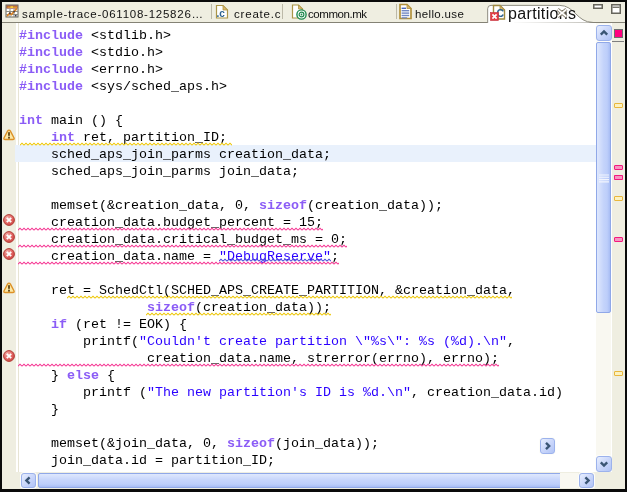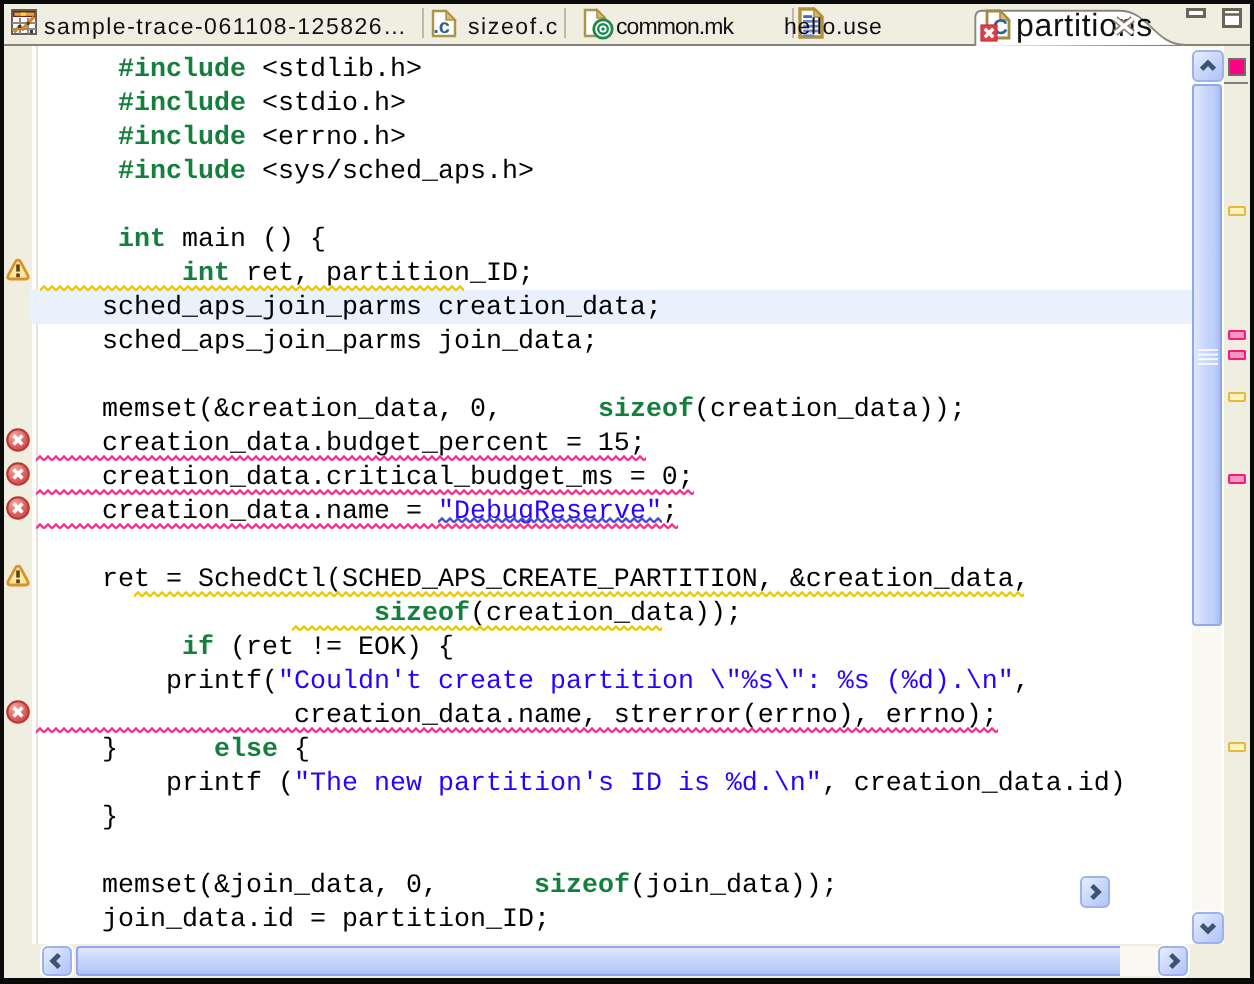--- a/index.html
+++ b/index.html
@@ -10,21 +10,21 @@
   .tabsep{position:absolute;top:2px;height:15px;width:1px;background:#bcb9a8;}
   .tablabel{position:absolute;top:1px;height:20px;line-height:22px;font-size:11.5px;color:#111;letter-spacing:0.35px;white-space:pre;}
   .ticon{position:absolute;top:2px;}
   #activetab{position:absolute;left:483px;top:1px;width:112px;height:20px;}
   
   #editor{position:absolute;left:0;top:21px;width:594px;height:449px;background:#fff;}
   #ruler{position:absolute;left:0;top:0;width:13.5px;height:449px;background:#efeee1;}
   #fold{position:absolute;left:16px;top:0;width:1px;height:449px;background:#e7e4d4;}
   #hl{position:absolute;left:13px;top:122px;width:581px;height:17px;background:#e9f1fc;}
   pre.code{position:absolute;left:17px;top:4px;margin:0;font-family:"Liberation Mono",monospace;font-size:13.333px;line-height:17px;color:#000;}
-  .k{color:#15803d;font-weight:bold;margin-left:40px;}
+  .k{color:#8b5cf6;font-weight:bold;}
   .s{color:#2a00ff;}
   .sq{position:absolute;height:4px;}
   .ric{position:absolute;left:1px;}
   .mk{position:absolute;left:611.5px;width:7px;height:3px;border:1.5px solid #e9b73c;background:#fcf2c0;border-radius:1px;}
   .mkp{border-color:#f4197f;background:#f596c0;}
   
   .sbtn{position:absolute;border-radius:3px;background:linear-gradient(135deg,#e8effe 0%,#cdd9fb 45%,#b0c3f6 100%);border:1px solid #9cb2ec;box-shadow:0 0 0 1px #fdfdfa;}
   svg.chev{position:absolute;left:0;top:0;}
 </style></head>
 <body>
@@ -64,41 +64,41 @@
           <rect x="8.3" y="6.9" width="1.5" height="1.5" fill="#34384f"></rect>
           <rect x="10" y="11" width="1.5" height="1.5" fill="#34384f"></rect>
     </svg>
     <div class="tablabel" style="left:20px;letter-spacing:0.75px">sample-trace-061108-125826…</div>
 
     <svg class="ticon" style="left:213px" width="14" height="15" viewBox="0 0 14 15">
       <path d="M1.5,1.5 H8 L12.5,6 V14 H1.5 Z" fill="#ffffff" stroke="#ac9548" stroke-width="1.2"></path>
       <path d="M8,1.5 L8,6 L12.5,6 Z" fill="#dcb96e" stroke="#ac9548" stroke-width="0.8"></path>
       <text x="1.6" y="12.5" font-family="Liberation Sans,sans-serif" font-size="10" font-weight="bold" fill="#2d6392">.c</text>
     </svg>
-    <div class="tablabel" style="left:232px;letter-spacing:0.8px">sizeof.c</div>
+    <div class="tablabel" style="left:232px;letter-spacing:0.8px">create.c</div>
 
     <svg class="ticon" style="left:289px" width="16" height="16" viewBox="0 0 16 16">
       <path d="M1.5,1 H7.5 L11.5,5 V14 H1.5 Z" fill="#ffffff" stroke="#ac9548" stroke-width="1.2"></path>
       <path d="M7.5,1 L7.5,5 L11.5,5 Z" fill="#dcb96e" stroke="#ac9548" stroke-width="0.8"></path>
       <circle cx="10.5" cy="10.5" r="4.6" fill="#ffffff" stroke="#1e8a4e" stroke-width="1.4"></circle>
       <circle cx="10.5" cy="10.5" r="2.4" fill="none" stroke="#1e8a4e" stroke-width="1.2"></circle>
       <circle cx="10.5" cy="10.5" r="0.9" fill="#1e8a4e"></circle>
     </svg>
     <div class="tablabel" style="left:306px;letter-spacing:-0.45px">common.mk</div>
 
     <svg class="ticon" style="left:396px;top:1px" width="15" height="17" viewBox="0 0 15 17">
       <path d="M2,1.5 H9 L13,5.5 V15.5 H2 Z" fill="#ffffff" stroke="#b1913c" stroke-width="1.7"></path>
       <path d="M9,1.5 L9,5.5 L13,5.5 Z" fill="#dcb96e" stroke="#b1913c" stroke-width="0.8"></path>
       <rect x="3.6" y="4.6" width="4.5" height="1.4" fill="#4a68b8"></rect>
       <rect x="3.6" y="7" width="7.6" height="1.4" fill="#7187c4"></rect>
       <rect x="3.6" y="9.4" width="7.6" height="1.4" fill="#7187c4"></rect>
       <rect x="3.6" y="11.8" width="7.6" height="1.4" fill="#7187c4"></rect>
       <rect x="3.6" y="14.2" width="5.6" height="1.2" fill="#7187c4"></rect>
     </svg>
-    <div class="tablabel" style="left:390px">hello.use</div>
+    <div class="tablabel" style="left:413px">hello.use</div>
 
     <svg class="ticon" style="left:487px" width="18" height="17" viewBox="0 0 18 17">
       <path d="M4.5,1.5 H11 L15.5,6 V15 H4.5 Z" fill="#ffffff" stroke="#a08a42" stroke-width="1.4"></path>
       <path d="M11,1.5 L11,6 L15.5,6 Z" fill="#dcb96e" stroke="#a08a42" stroke-width="0.8"></path>
       <text x="7.4" y="12.8" font-family="Liberation Sans,sans-serif" font-size="10.5" font-weight="bold" fill="#2d6392">C</text>
       <rect x="1.5" y="8.5" width="8" height="8" fill="#e23d45" stroke="#c5313c" stroke-width="0.6"></rect>
       <path d="M3.4,10.4 L7.6,14.6 M7.6,10.4 L3.4,14.6" stroke="#ffffff" stroke-width="1.7"></path>
     </svg>
     <div class="tablabel" style="left:506px;font-size:16px">partitions</div>
 

